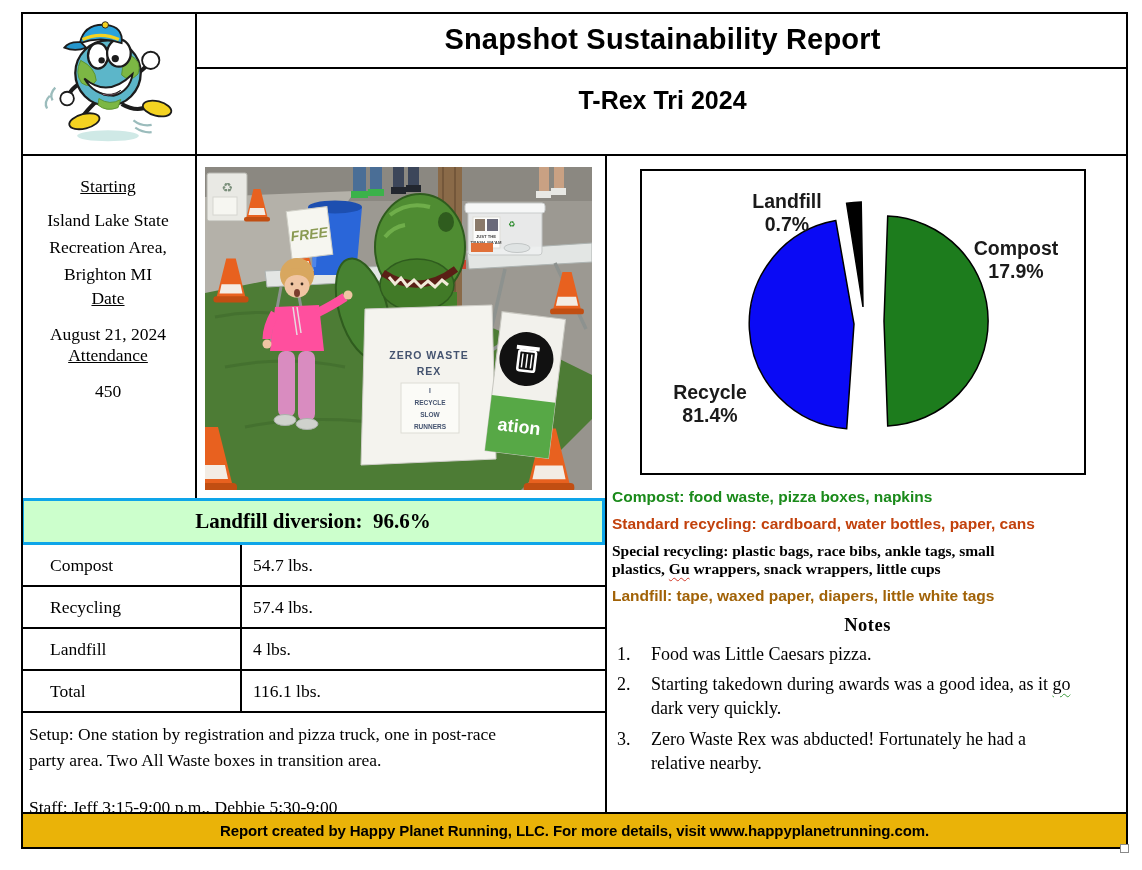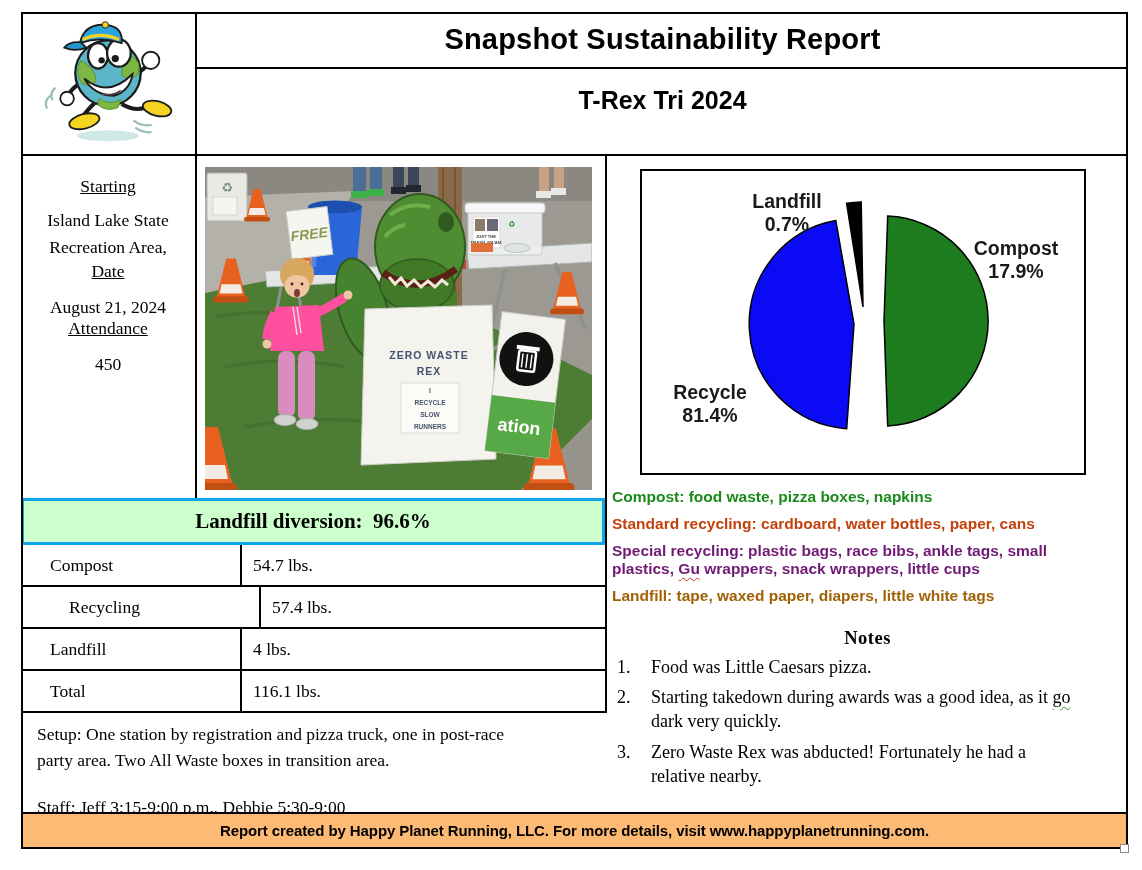--- a/index.html
+++ b/index.html
@@ -25,32 +25,32 @@
   .photo-cell svg { position:absolute; left:8px; top:11px; }
 
   .right-cell { left:605px; top:156px; width:523px; height:656px; border-left:2px solid #000; }
   .chart-box { margin:13px 0 0 33px; width:446px; height:306px; border:2px solid #000; position:relative; }
 
   .legend { margin:13px 4px 0 5px; font-weight:bold; font-size:15.5px; line-height:1.16; }
   .legend p { margin-bottom:9px; }
   .wavy-red { text-decoration:underline wavy #d23a2a 1px; text-underline-offset:3px; }
   .wavy-green { text-decoration:underline wavy #3a9a3a 1px; text-underline-offset:3px; }
 
-  .notes { margin-top:23px; font-family:"Liberation Serif","DejaVu Serif",serif; }
+  .notes { margin-top:10px; font-family:"Liberation Serif","DejaVu Serif",serif; }
   .notes .nhead { text-align:center; font-weight:bold; font-size:18.5px; letter-spacing:.5px; }
   .note-item { display:flex; margin-top:6px; padding-left:10px; font-size:18px; line-height:1.35; }
   .note-num { width:34px; flex:none; }
   .note-text { width:470px; }
 
   .table-header { left:21px; top:498px; width:584px; height:47px; background:#ccffcc; border:3px solid #0ea5e9; display:flex; align-items:center; justify-content:center; font-weight:bold; font-size:21px; white-space:pre; }
   .trow { position:absolute; left:21px; width:584px; height:42px; display:flex; border-bottom:2px solid #000; background:#fff; }
   .trow .lbl { width:221px; border-right:2px solid #000; display:flex; align-items:center; padding-left:29px; font-size:17.5px; }
   .trow .valc { flex:1; display:flex; align-items:center; padding-left:11px; font-size:17.5px; }
 
-  .setup-cell { left:28px; top:713px; width:584px; height:99px; padding:8px 12px 0 9px; font-size:17.5px; line-height:1.5; }
+  .setup-cell { left:20px; top:713px; width:584px; height:99px; padding:8px 12px 0 9px; font-size:17.5px; line-height:1.5; }
   .setup-cell .staff { margin-top:20px; }
 
   .banner { left:21px; top:812px; width:1107px; height:37px; background:#90f890; border:2px solid #000; display:flex; align-items:center; justify-content:center; font-weight:bold; font-size:15px; letter-spacing:-0.1px; z-index:6; }
   .resize-handle { position:absolute; left:1120px; top:844px; width:9px; height:9px; background:#fff; border:1px solid #8a8a8a; z-index:7; }
 </style>
 </head>
 <body>
 
 <div class="page">
 
@@ -96,20 +96,21 @@
   </div>
   <div class="cell title-cell">Snapshot Sustainability Report</div>
   <div class="cell subtitle-cell">T-Rex Tri 2024</div>
   <div class="header-bottom"></div>
 
   <div class="cell sidebar-cell serif">
     <div class="hd">Starting</div>
     <div class="addr">
       <div>Island Lake State</div>
       <div>Recreation Area,</div>
+      <div>Brighton MI</div>
     </div>
     <div class="hd2">Date</div>
     <div class="val">August 21, 2024</div>
     <div class="hd2">Attendance</div>
     <div class="val">450</div>
   </div>
 
   <div class="cell photo-cell">
     <svg width="387" height="323" viewBox="0 0 387 323">
       <rect width="387" height="323" fill="#9c9992"></rect>
@@ -263,21 +264,21 @@
           <text x="374" y="107">17.9%</text>
           <text x="68" y="228">Recycle</text>
           <text x="68" y="251">81.4%</text>
         </g>
       </svg>
     </div>
 
     <div class="legend">
       <p style="color: rgb(26, 138, 26);">Compost: food waste, pizza boxes, napkins</p>
       <p style="color: #c2410c;">Standard recycling: cardboard, water bottles, paper, cans</p>
-      <p style="color: #701a75;"><span>Special recycling: plastic bags, race bibs, ankle tags, small</span><br><span>plastics, </span><span class="wavy-red">Gu</span><span> wrappers, snack wrappers, little cups</span></p>
+      <p style="color: #000000; font-family: Liberation Serif, serif;"><span>Special recycling: plastic bags, race bibs, ankle tags, small</span><br><span>plastics, </span><span class="wavy-red">Gu</span><span> wrappers, snack wrappers, little cups</span></p>
       <p style="color: #a16207;">Landfill: tape, waxed paper, diapers, little white tags</p>
     </div>
 
     <div class="notes">
       <div class="nhead">Notes</div>
       <div class="note-item">
         <div class="note-num">1.</div>
         <div class="note-text">Food was Little Caesars pizza.</div>
       </div>
       <div class="note-item">
@@ -289,35 +290,35 @@
         <div class="note-text"><span>Zero Waste Rex was abducted! Fortunately he had a</span><br><span>relative nearby.</span></div>
       </div>
     </div>
   </div>
 
   <div class="cell table-header serif" style="background-color: rgb(204, 255, 204);">Landfill diversion:  96.6%</div>
   <div class="trow serif" style="top:545px;">
     <div class="lbl">Compost</div>
     <div class="valc">54.7 lbs.</div>
   </div>
-  <div class="trow serif" style="top:587px;padding-left:19px;">
+  <div class="trow serif" style="top:587px;">
     <div class="lbl">Recycling</div>
     <div class="valc">57.4 lbs.</div>
   </div>
   <div class="trow serif" style="top:629px;">
     <div class="lbl">Landfill</div>
     <div class="valc">4 lbs.</div>
   </div>
   <div class="trow serif" style="top:671px;">
     <div class="lbl">Total</div>
     <div class="valc">116.1 lbs.</div>
   </div>
 
   <div class="cell setup-cell serif">
     <div><span>Setup: One station by registration and pizza truck, one in post-race</span><br><span>party area. Two All Waste boxes in transition area.</span></div>
     <div class="staff">Staff: Jeff 3:15-9:00 p.m., Debbie 5:30-9:00</div>
   </div>
 
-  <div class="cell banner" style="background-color: #fdba74;">Report created by Happy Planet Running, LLC. For more details, visit www.happyplanetrunning.com.</div>
+  <div class="cell banner" style="background-color: #eab308;">Report created by Happy Planet Running, LLC. For more details, visit www.happyplanetrunning.com.</div>
 
   <div class="outer-border cell"></div>
   <div class="resize-handle"></div>
 </div>
 
 </body></html>

